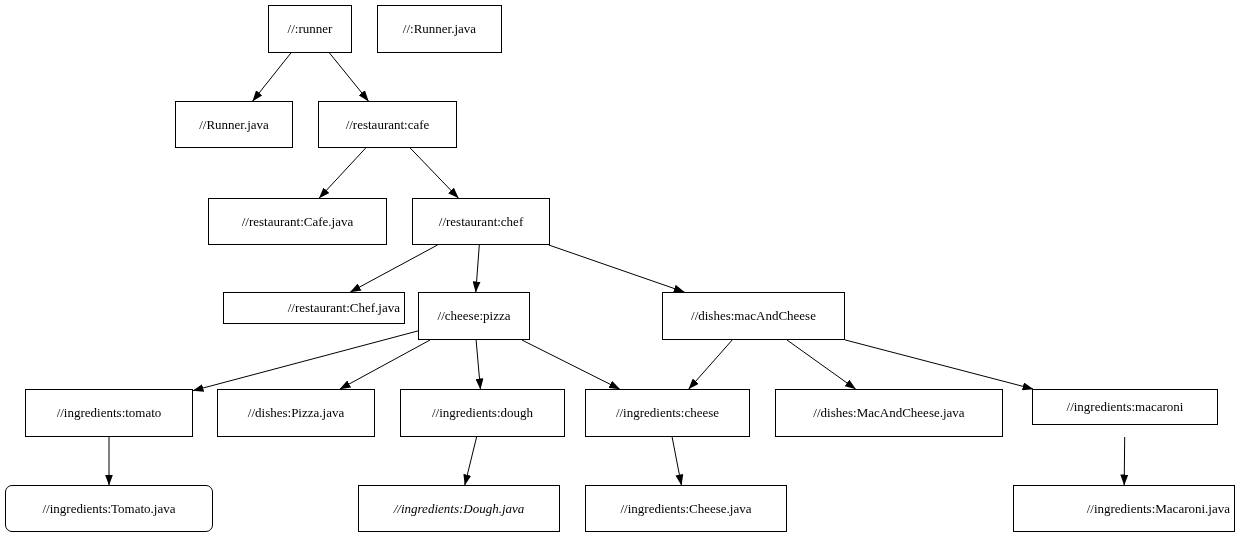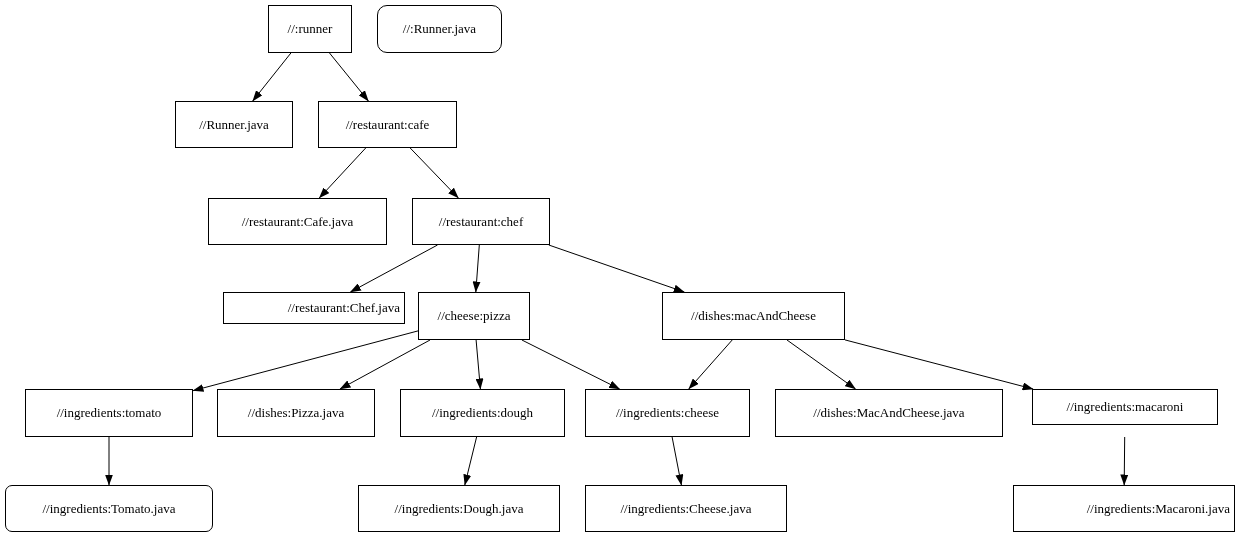--- a/index.html
+++ b/index.html
@@ -65,21 +65,21 @@
       <line x1="845.0" y1="339.9" x2="1033.1" y2="389.0" stroke="#000000" stroke-width="1" marker-end="url(#arrowhead)"></line>
       <line x1="109.0" y1="437.0" x2="109.0" y2="485.0" stroke="#000000" stroke-width="1" marker-end="url(#arrowhead)"></line>
       <line x1="476.6" y1="437.0" x2="464.8" y2="485.0" stroke="#000000" stroke-width="1" marker-end="url(#arrowhead)"></line>
       <line x1="672.1" y1="437.0" x2="681.4" y2="485.0" stroke="#000000" stroke-width="1" marker-end="url(#arrowhead)"></line>
       <line x1="1124.7" y1="437.0" x2="1124.2" y2="485.0" stroke="#000000" stroke-width="1" marker-end="url(#arrowhead)"></line>
     </svg>
   <div id="nodes-layer">
       <div class="node" style="left: 268px; top: 5px; width: 84px; height: 48px;">
         <span>//:runner</span>
       </div>
-      <div class="node" style="left: 377px; top: 5px; width: 125px; height: 48px; border-radius: 10px;">
+      <div class="node" style="left: 377px; top: 5px; width: 125px; height: 48px;">
         <span>//:Runner.java</span>
       </div>
       <div class="node" style="left: 175px; top: 101px; width: 118px; height: 47px;">
         <span>//Runner.java</span>
       </div>
       <div class="node" style="left: 318px; top: 101px; width: 139px; height: 47px;">
         <span>//restaurant:cafe</span>
       </div>
       <div class="node" style="left: 208px; top: 198px; width: 179px; height: 47px;">
         <span>//restaurant:Cafe.java</span>
@@ -110,21 +110,21 @@
       </div>
       <div class="node" style="left: 775px; top: 389px; width: 228px; height: 48px;">
         <span>//dishes:MacAndCheese.java</span>
       </div>
       <div class="node" style="left: 1032px; top: 389px; width: 186px; height: 36px;">
         <span>//ingredients:macaroni</span>
       </div>
       <div class="node" style="left: 5px; top: 485px; width: 208px; height: 47px; border-radius: 7px;">
         <span>//ingredients:Tomato.java</span>
       </div>
-      <div class="node" style="left: 358px; top: 485px; width: 202px; height: 47px;">
+      <div class="node" style="left: 358px; top: 485px; width: 202px; height: 47px; font-style: italic;">
         <span>//ingredients:Dough.java</span>
       </div>
       <div class="node" style="left: 585px; top: 485px; width: 202px; height: 47px;">
         <span>//ingredients:Cheese.java</span>
       </div>
       <div class="node" style="left: 1013px; top: 485px; width: 222px; height: 47px; justify-content: flex-end;">
         <span>//ingredients:Macaroni.java</span>
       </div>
     </div>
 </div>

